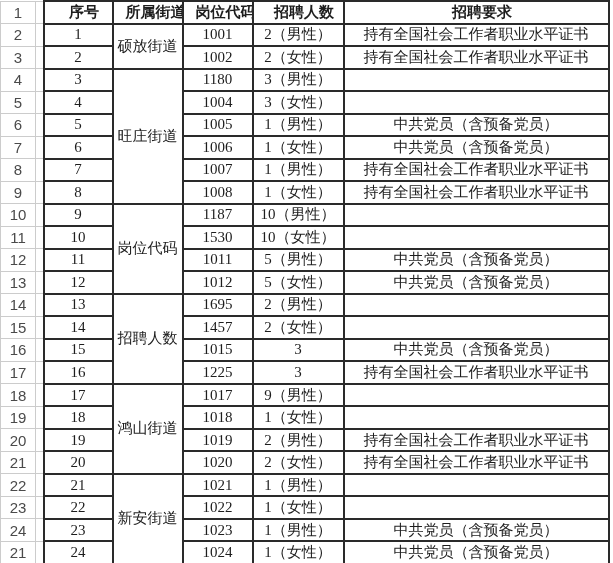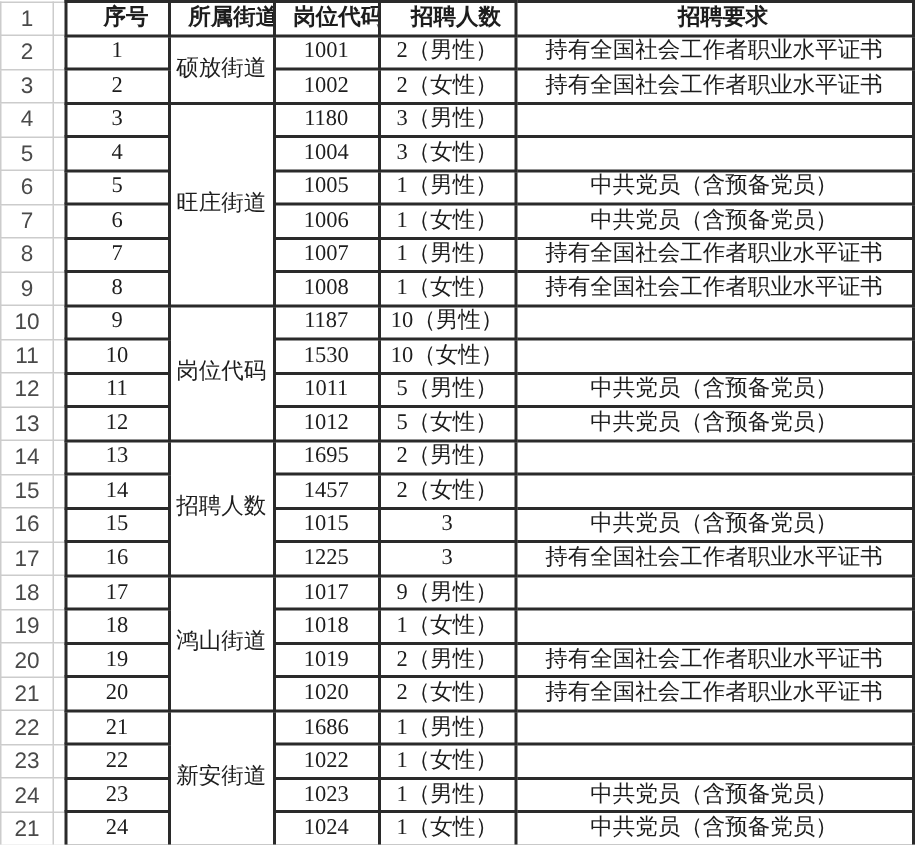--- a/index.html
+++ b/index.html
@@ -264,21 +264,21 @@
         <td class="c">1020</td>
         <td class="c">2（女性）</td>
         <td class="c">持有全国社会工作者职业水平证书</td>
         <td class="m"></td>
       </tr>
       <tr>
         <td class="g">22</td>
         <td class="s"></td>
         <td class="c">21</td>
         <td class="c" rowspan="4">新安街道</td>
-        <td class="c">1686</td>
+        <td class="c">1021</td>
         <td class="c">1（男性）</td>
         <td class="c"></td>
         <td class="m"></td>
       </tr>
       <tr>
         <td class="g">23</td>
         <td class="s"></td>
         <td class="c">22</td>
         <td class="c">1022</td>
         <td class="c">1（女性）</td>

